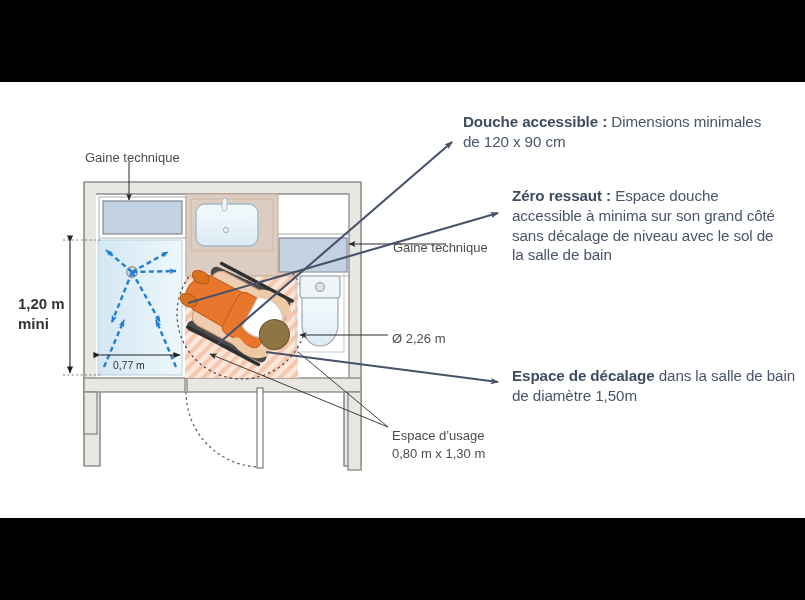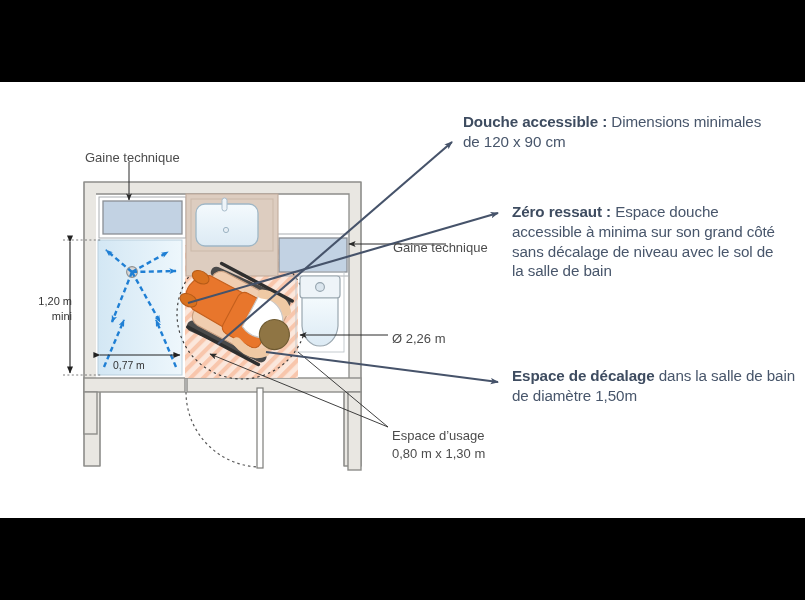--- a/index.html
+++ b/index.html
@@ -34,39 +34,39 @@
     position: absolute;
     color: #48566b;
     font-family: "Liberation Sans", sans-serif;
     font-size: 15.2px;
     line-height: 1.30;
     letter-spacing: -0.1px;
   }
   .callout b { font-weight: bold; color: #3e4c60; }
 
   #callout-1 { left: 463px; top: 30px; width: 300px; }
-  #callout-2 { left: 512px; top: 104px; width: 268px; margin-top: 16px; }
+  #callout-2 { left: 512px; top: 104px; width: 268px; }
   #callout-3 { left: 512px; top: 284px; width: 295px; }
 
   .smalltext {
     position: absolute;
     color: #4c4c4c;
     font-family: "Liberation Sans", sans-serif;
     font-size: 13px;
     line-height: 1.35;
     white-space: pre-line;
   }
   #lbl-gaine-1 { left: 85px; top: 67px; }
   #lbl-gaine-2 { left: 393px; top: 157px; }
   #lbl-diam    { left: 392px; top: 248px; }
   #lbl-usage   { left: 392px; top: 345px; }
   #lbl-090     { left: 113px; top: 277px; font-size: 10.4px; color: #333; }
   #lbl-120 {
     left: 18px; top: 212px; width: 54px;
-    text-align: right; font-size: 11px; color: #333;
+    text-align: left; font-size: 15px; color: #333; font-weight: bold;
   }
 </style>
 </head>
 <body>
 
 <div id="stage">
 
   <div id="letterbox-top"></div>
   <div id="letterbox-bottom"></div>
 

